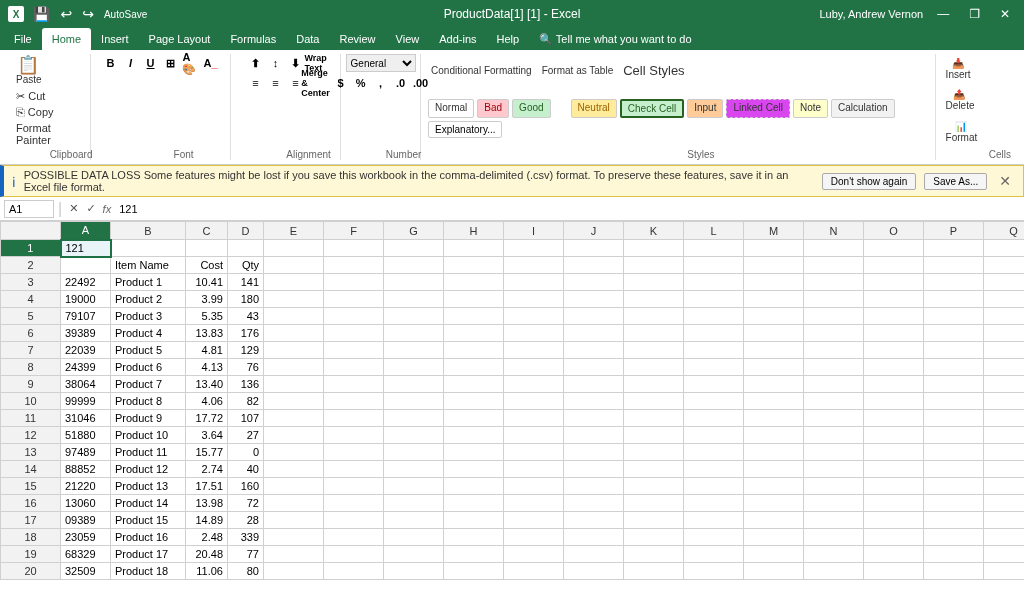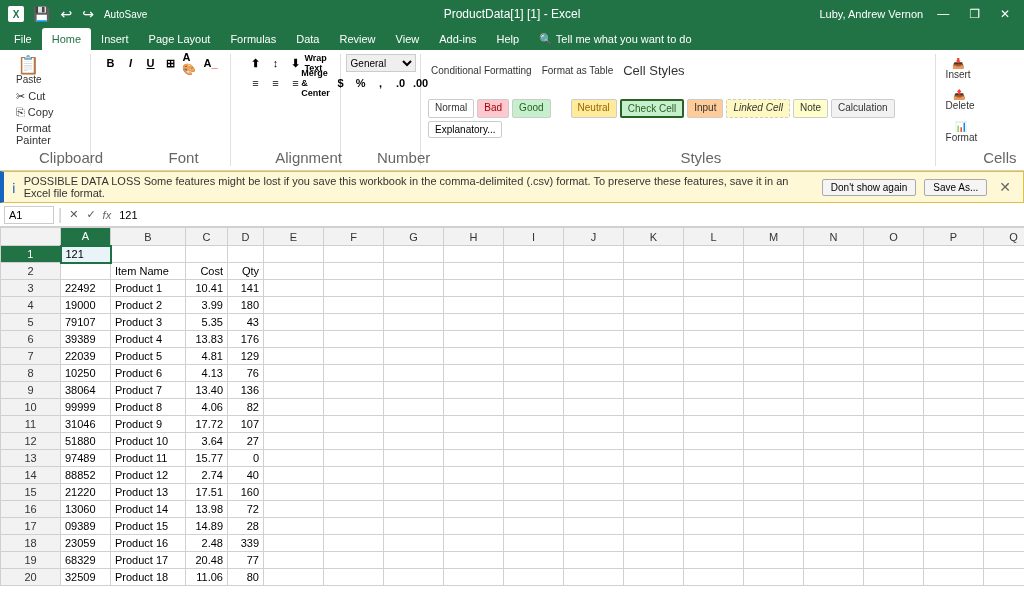--- a/index.html
+++ b/index.html
@@ -59,21 +59,21 @@
     .ribbon-group {
       display: flex;
       flex-direction: column;
       align-items: center;
       padding: 0 6px;
       border-right: 1px solid #e0e0e0;
       min-width: 60px;
     }
     .ribbon-group:last-child { border-right: none; }
     .ribbon-group-content { display: flex; flex: 1; align-items: center; gap: 2px; flex-wrap: wrap; }
-    .ribbon-group-label { font-size: 15px; color: #666; margin-top: 2px; text-align: right; margin-left: 46px; }
+    .ribbon-group-label { font-size: 10px; color: #666; margin-top: 2px; text-align: right; margin-left: 46px; }
     .rb-btn {
       display: flex;
       flex-direction: column;
       align-items: center;
       cursor: pointer;
       padding: 2px 4px;
       border-radius: 2px;
       font-size: 10px;
       color: #333;
       min-width: 30px;
@@ -126,21 +126,21 @@
       font-size: 10px;
       margin: 1px;
       cursor: pointer;
       border-radius: 2px;
     }
     .style-normal { background: #fff; color: #333; }
     .style-bad { background: #ffc7ce; color: #9c0006; }
     .style-good { background: #c6efce; color: #276221; }
     .style-neutral { background: #ffeb9c; color: #9c6500; margin-left: 18px; }
     .style-input { background: #ffcc99; color: #333; }
-    .style-linked { background: #fef9c3; color: #333; border-style: dashed; font-style: italic; }
+    .style-linked { background: #d946ef; color: #333; border-style: dashed; }
     .style-note { background: #ffffcc; color: #333; }
     .style-calc { background: #f2f2f2; color: #333; }
     .style-checkmark { background: #c6efce; color: #276221; border: 2px solid #276221; }
 
     
     .warning-bar {
       background: #fff8d6;
       border: 1px solid #e0c040;
       border-left: 4px solid #1565c0;
       padding: 3px 8px;
@@ -580,21 +580,21 @@
             <td class="cell" style="min-width: 60px;"></td>
             <td class="cell" style="min-width: 60px;"></td>
             <td class="cell" style="min-width: 60px;"></td>
             <td class="cell" style="min-width: 60px;"></td>
             <td class="cell" style="min-width: 60px;"></td>
             <td class="cell" style="min-width: 60px;"></td>
             <td class="cell" style="min-width: 60px;"></td>
           </tr>
           <tr>
             <td class="row-header">8</td>
-            <td class="cell col-a">10250</td>
+            <td class="cell col-a">24399</td>
             <td class="cell col-b">Product 6</td>
             <td class="cell col-c cell-num">4.13</td>
             <td class="cell col-d cell-num">76</td>
             <td class="cell" style="min-width: 60px;"></td>
             <td class="cell" style="min-width: 60px;"></td>
             <td class="cell" style="min-width: 60px;"></td>
             <td class="cell" style="min-width: 60px;"></td>
             <td class="cell" style="min-width: 60px;"></td>
             <td class="cell" style="min-width: 60px;"></td>
             <td class="cell" style="min-width: 60px;"></td>

